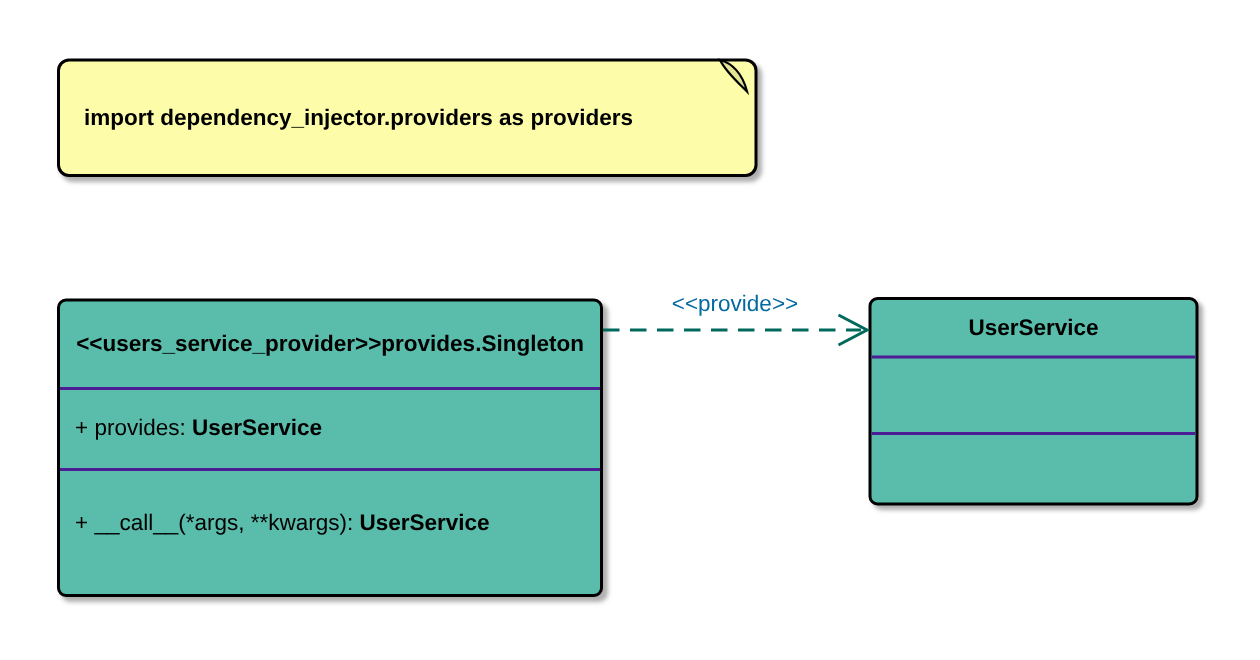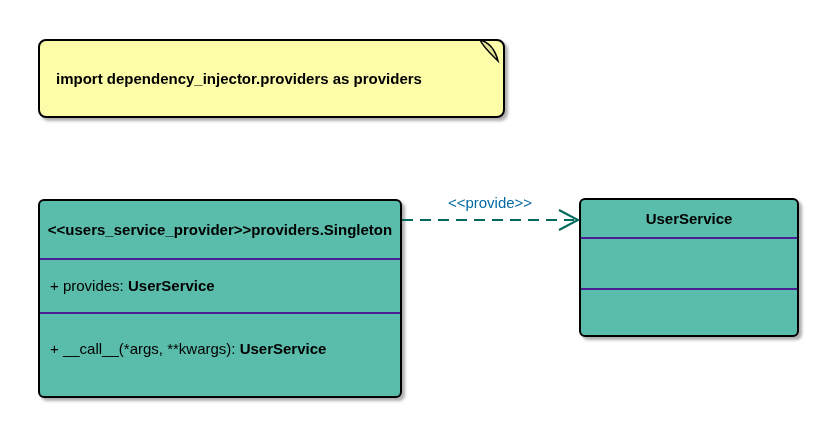--- a/index.html
+++ b/index.html
@@ -131,21 +131,21 @@
   <div class="note">
     <svg class="note-fold" viewBox="0 0 26 26">
       <path d="M2,2 C10,4 17,11 20,23 C14,17 6,10 2,2 Z" fill="#E3E394" stroke="#000000" stroke-width="1.5"></path>
     </svg>
     <div class="note-text">import dependency_injector.providers as providers</div>
   </div>
 
   <div class="uml-class singleton">
     <div class="cls-section cls-header">
       <div>&lt;&lt;users_service_provider&gt;&gt;</div>
-      <div>providers.Singleton</div>
+      <div>provides.Singleton</div>
     </div>
     <div class="cls-section cls-body cls-attrs">
       <div class="member"><span>+ provides: </span><b>UserService</b></div>
     </div>
     <div class="cls-section cls-body cls-methods">
       <div class="member"><span>+ __call__(*args, **kwargs): </span><b>UserService</b></div>
     </div>
   </div>
 
   <div class="uml-class userservice">

